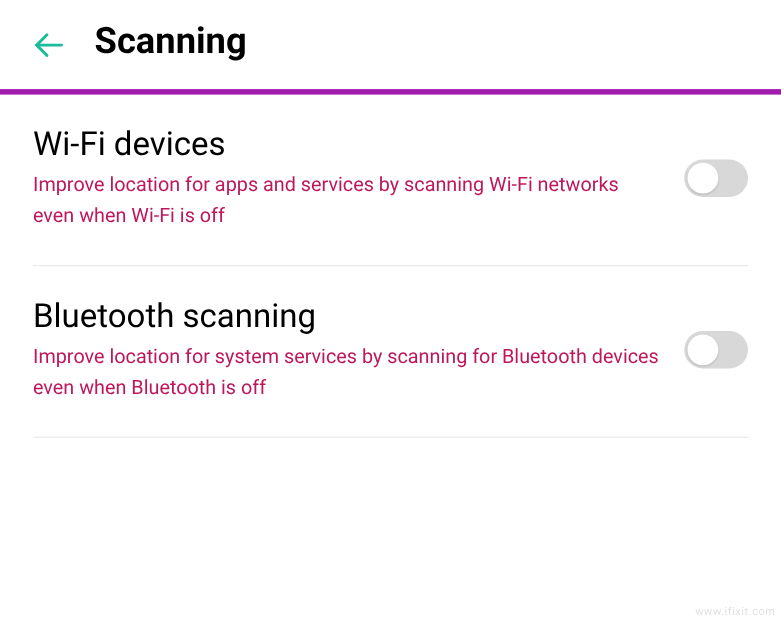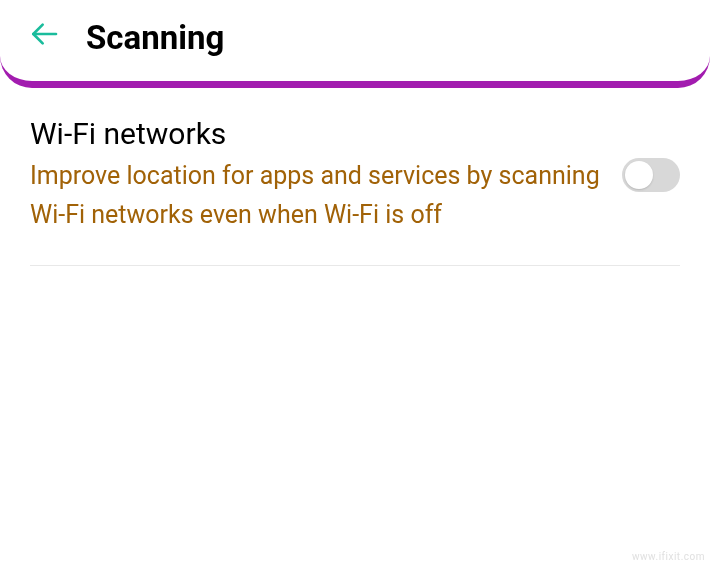--- a/index.html
+++ b/index.html
@@ -9,24 +9,23 @@
     }
     body {
       font-family: -apple-system, BlinkMacSystemFont, 'Segoe UI', Roboto, Arial, sans-serif;
       background: #ffffff;
       width: 710px;
       height: 566px;
       overflow: hidden;
     }
     .header {
       display: flex;
-      align-items: flex-start;
+      align-items: flex-end;
       padding: 18px 24px 24px 28px;
-      border-bottom: 7px solid #a21caf;
-      border-radius: 32px;
+      border-bottom: 5px solid #a21caf;
     }
     .back-icon {
       display: flex;
       align-items: center;
       justify-content: center;
       margin-right: 26px;
       cursor: pointer;
     }
     .back-icon svg {
       width: 32px;
@@ -51,23 +50,23 @@
       flex: 1;
       padding-right: 20px;
     }
     .setting-title {
       font-size: 30px;
       font-weight: 400;
       color: #000000;
       margin-bottom: 6px;
     }
     .setting-description {
-      font-size: 25px;
+      font-size: 18px;
       font-weight: 400;
-      color: #a16207;
+      color: #be185d;
       line-height: 1.55;
     }
     .toggle {
       width: 58px;
       height: 34px;
       background: #d8d8d8;
       border-radius: 17px;
       position: relative;
       cursor: pointer;
       flex-shrink: 0;
@@ -101,21 +100,28 @@
       <line x1="21" y1="12" x2="4" y2="12"></line>
       <polyline points="11 5 4 12 11 19"></polyline>
     </svg>
   </div>
   <div class="page-title">Scanning</div>
 </div>
 
 <div class="content">
   <div class="setting-item">
     <div class="setting-text">
-      <div class="setting-title">Wi-Fi networks</div>
+      <div class="setting-title">Wi-Fi devices</div>
       <div class="setting-description">Improve location for apps and services by scanning Wi-Fi networks even when Wi-Fi is off</div>
     </div>
     <div class="toggle"></div>
   </div>
 
+  <div class="setting-item">
+    <div class="setting-text">
+      <div class="setting-title">Bluetooth scanning</div>
+      <div class="setting-description">Improve location for system services by scanning for Bluetooth devices even when Bluetooth is off</div>
+    </div>
+    <div class="toggle"></div>
+  </div>
 </div>
 
 <div class="watermark">www.ifixit.com</div>
 
 </body></html>

